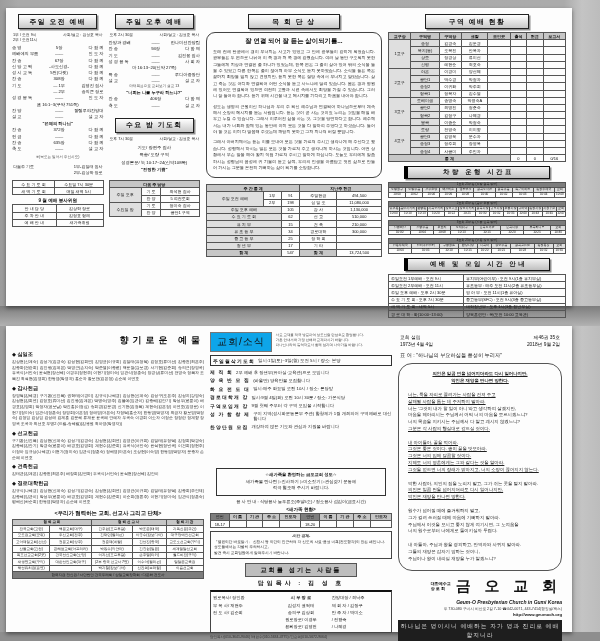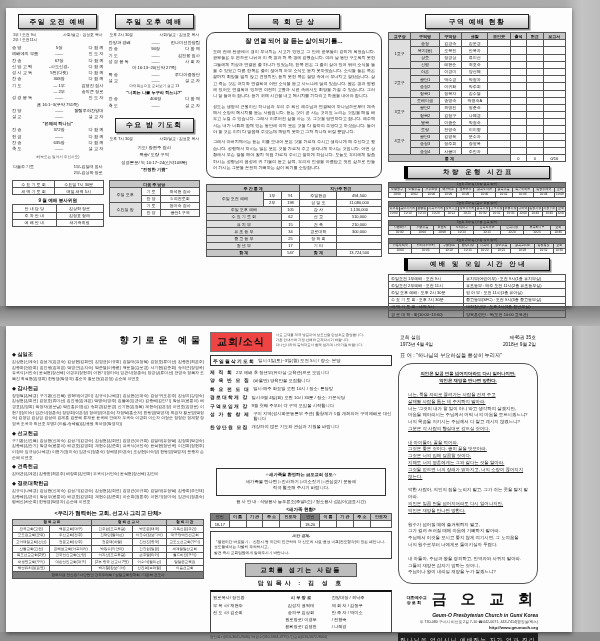--- a/index.html
+++ b/index.html
@@ -5,29 +5,29 @@
   *{margin:0;padding:0;box-sizing:border-box}
   html,body{width:600px;height:641px;overflow:hidden}
   body{position:relative;background:linear-gradient(90deg,#9c9c9c 0,#aaaaaa 3%,#ababab 94%,#c4c4c4 97%,#bcbcbc 100%);font-family:"Liberation Sans","DejaVu Sans",sans-serif;color:#111}
   .divider{position:absolute;left:0;right:0;top:306px;height:20px;background:linear-gradient(#7d7d7d,#b2b2b2)}
   .bottomband{position:absolute;left:0;right:0;bottom:0;height:9px;background:#8e8e8e}
   .page{position:absolute;left:6px;width:566px;background:#fdfdfd;box-shadow:0 2px 4px rgba(0,0,0,.45)}
   .page1{top:8px;height:298px}
   .page2{top:326px;height:306px}
   .cols{display:flex;gap:6px;padding:6px;height:100%}
   .colL{width:188px}.colM{width:176px}.colR{width:178px}
-  .colL2{width:192px}.colM2{width:182px}.colR2{width:140px}
+  .colL2{width:192px}.colM2{width:182px}.colR2{width:164px}
   .twocol{display:flex;gap:5px}
   .twocol .sub{width:50%}
   
   .h3d{margin:0 auto 3px;width:86%;text-align:center;font-weight:bold;font-size:6.8px;letter-spacing:1.5px;padding:1.5px 0;border:1px solid #222;background:linear-gradient(#ffffff,#c8c8c8);box-shadow:1.5px 1.5px 0 #8f8f8f}
   .wide{width:52%}
   .hbar{border:1px solid #111;border-left:4px solid #000;background:linear-gradient(#f2f2f2,#bfbfbf);box-shadow:1.5px 1.5px 0 #8f8f8f;font-weight:bold;text-align:center;font-size:6.4px;letter-spacing:2.5px;padding:1px 0;margin:4px auto 3px;width:82%}
   .hgrayrow{display:flex;gap:4px;align-items:flex-start;margin-bottom:3px}
-  .hgray{background:#ef4444;border:1px solid #777;font-size:10px;font-weight:bold;padding:2px 6px;letter-spacing:1px;white-space:nowrap}
+  .hgray{background:#0ea5e9;border:1px solid #777;font-size:10px;font-weight:normal;padding:2px 6px;letter-spacing:1px;white-space:nowrap}
   .intro{font-size:3.4px;color:#333;line-height:1.5;padding-top:1px}
   .hfill{background:#bdbdbd;border:1px solid #555;text-align:center;font-size:6.2px;font-weight:bold;letter-spacing:2px;padding:1.5px 0;width:62%;margin:4px auto 2px}
   .bigttl{text-align:right;font-weight:bold;font-size:9px;letter-spacing:4px;margin:2px 0 4px}
   
   .meta{display:flex;justify-content:space-between;font-size:3.8px;margin:1px 1px 3px;color:#222}
   .wrow{display:flex;font-size:4.2px;line-height:1.5}
   .wrow .l{width:37%;text-align:left;white-space:nowrap}
   .wrow .m{width:29%;text-align:center;white-space:nowrap}
   .wrow .r{width:34%;text-align:right;white-space:nowrap}
   .wc{text-align:center;font-size:4.2px;line-height:1.55}

